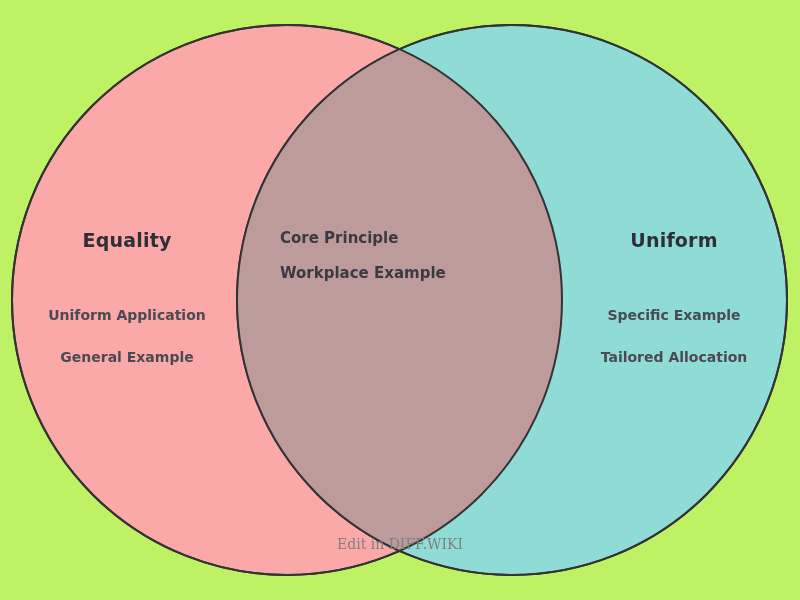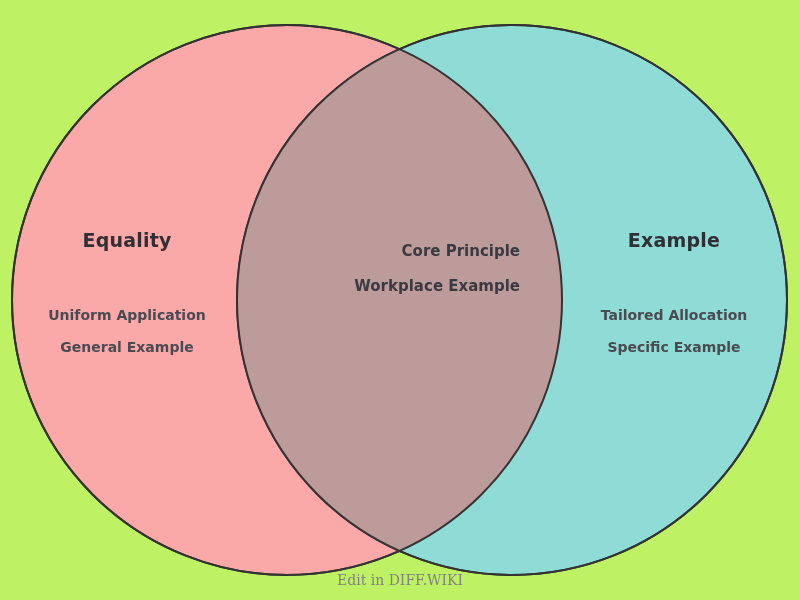--- a/index.html
+++ b/index.html
@@ -48,58 +48,58 @@
   }
   .set-items {
     margin-top: 58px;
   }
   .set-item {
     font-size: 14px;
     font-weight: bold;
     color: #4a4a52;
     line-height: 1;
     white-space: nowrap;
-    margin-bottom: 18px;
+    margin-bottom: 28px;
   }
   .set-item:last-child { margin-bottom: 16px; }
 
   
   #set-left {
     left: 7px;
     top: 231px;
     width: 240px;
   }
   
   #set-right {
     left: 554px;
     top: 231px;
     width: 240px;
   }
   
   #set-center {
     position: absolute;
     left: 280px;
-    top: 244px;
+    top: 231px;
     width: 240px;
-    text-align: right;
+    text-align: left;
   }
   .center-item {
     font-size: 15px;
     font-weight: bold;
     color: #3a3a42;
     line-height: 1;
     white-space: nowrap;
     margin-bottom: 20px;
   }
   .center-item:last-child { margin-bottom: 17px; }
 
   #footer-credit {
     position: absolute;
     left: 0;
-    top: 572px;
+    top: 536px;
     width: 800px;
     text-align: center;
     font-family: "DejaVu Serif", serif;
     font-size: 14px;
     color: #808080;
     white-space: nowrap;
   }
 </style>
 </head>
 <body>
@@ -130,23 +130,23 @@
         <div class="set-item">General Example</div>
       </div>
     </div>
 
     <div id="set-center">
       <div class="center-item">Core Principle</div>
       <div class="center-item">Workplace Example</div>
     </div>
 
     <div class="set-group" id="set-right">
-      <div class="set-title">Example</div>
+      <div class="set-title">Uniform</div>
       <div class="set-items">
+        <div class="set-item">Specific Example</div>
         <div class="set-item">Tailored Allocation</div>
-        <div class="set-item">Specific Example</div>
       </div>
     </div>
 
     <div id="footer-credit">Edit in DIFF.WIKI</div>
 
   </div>
 </div>
 
 </body></html>

